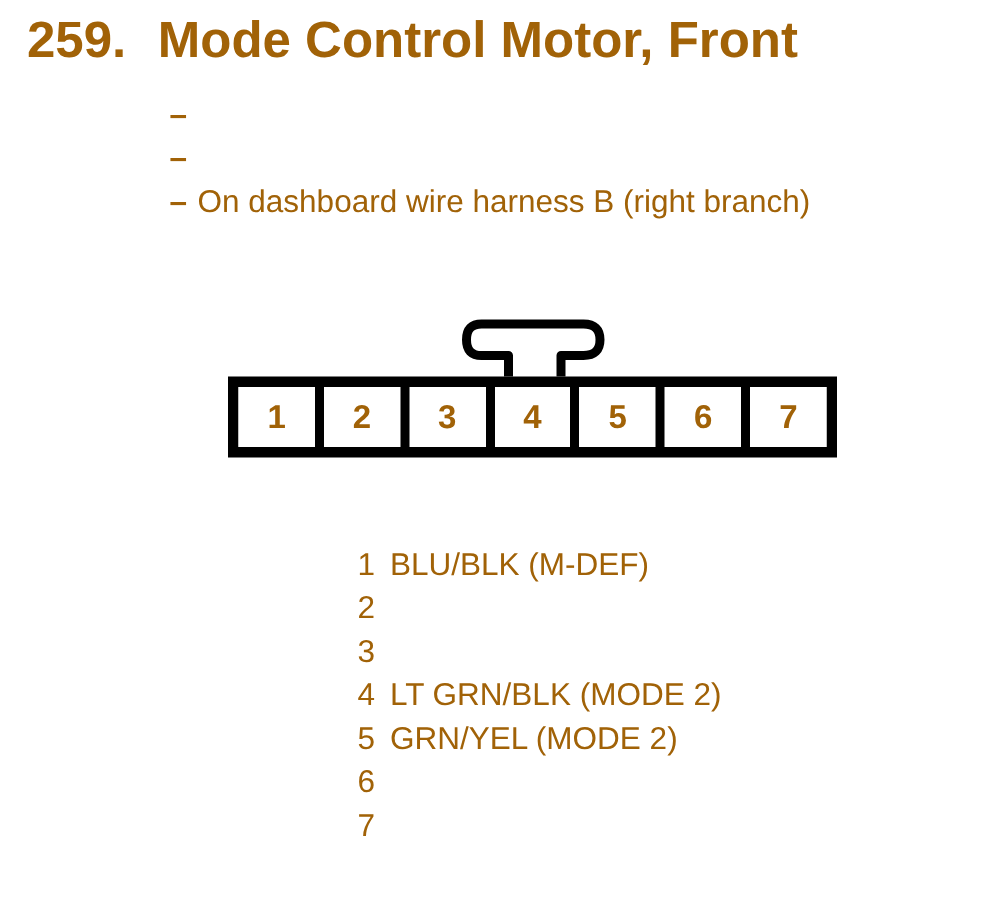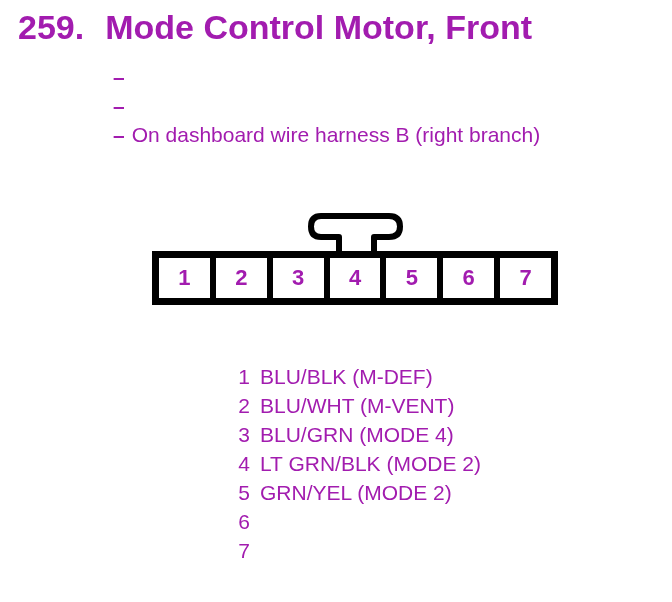--- a/index.html
+++ b/index.html
@@ -6,21 +6,21 @@
   html, body {
     margin: 0;
     padding: 0;
     background: #ffffff;
   }
   .page {
     position: relative;
     width: 672px;
     height: 602px;
     background: #ffffff;
-    color: #a21caf;
+    color: #a16207;
     font-family: "Liberation Sans", sans-serif;
     overflow: hidden;
   }
 
   
   .heading {
     position: absolute;
     left: 18px;
     top: 6px;
     font-size: 34px;
@@ -137,25 +137,23 @@
     </div>
   </div>
 
   <div class="pinout">
     <div class="pin-row">
       <span class="pin-num">1</span>
       <span class="pin-label">BLU/BLK (M-DEF)</span>
     </div>
     <div class="pin-row">
       <span class="pin-num">2</span>
-      <span class="pin-label">BLU/WHT (M-VENT)</span>
     </div>
     <div class="pin-row">
       <span class="pin-num">3</span>
-      <span class="pin-label">BLU/GRN (MODE 4)</span>
     </div>
     <div class="pin-row">
       <span class="pin-num">4</span>
       <span class="pin-label">LT GRN/BLK (MODE 2)</span>
     </div>
     <div class="pin-row">
       <span class="pin-num">5</span>
       <span class="pin-label">GRN/YEL (MODE 2)</span>
     </div>
     <div class="pin-row">

